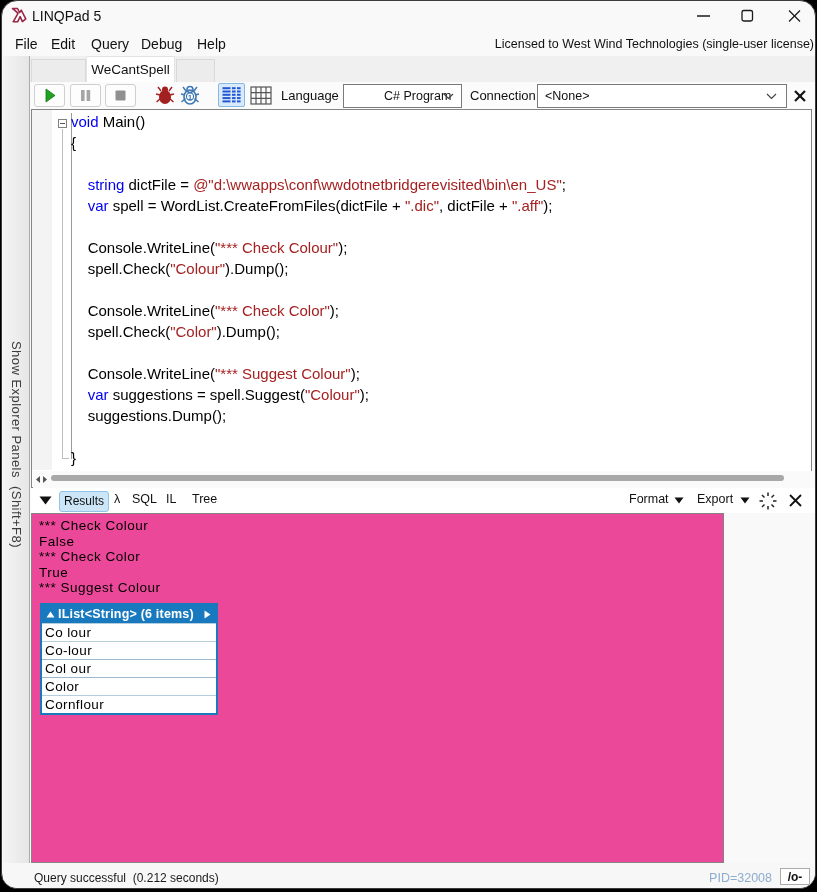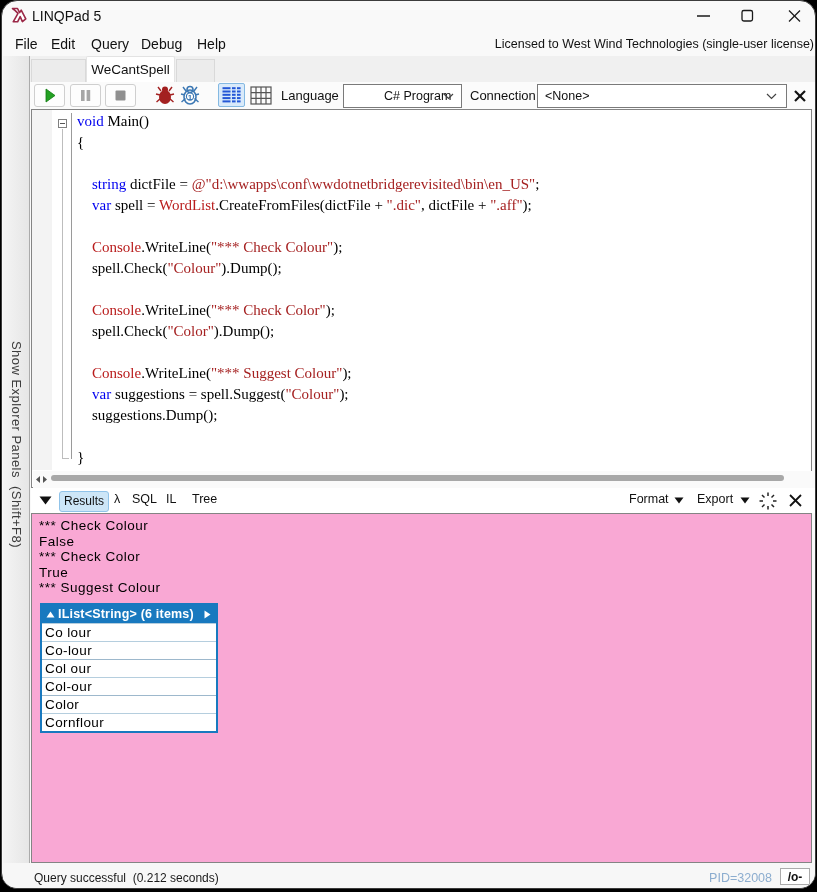--- a/index.html
+++ b/index.html
@@ -24,37 +24,37 @@
 .tbtn { position:absolute; top:2px; width:31px; height:23px; border:1px solid #cfcfcf; border-radius:3px; background:#fdfdfd; }
 .lbl { position:absolute; font-size:13px; color:#111; }
 .combo { position:absolute; top:2px; height:24px; border:1px solid #7a7a7a; background:#fff; font-size:12.5px; color:#111; padding:4px 0 0 7px; }
 
 #sidebar { position:absolute; left:1px; top:55px; width:27px; height:807px;
   background:linear-gradient(to right,#f4f4f4,#e6e6e6); border-right:1px solid #ababab; }
 #sidetext { position:absolute; left:6px; top:285px; writing-mode:vertical-lr; font-size:13px; color:#3c3c3c; letter-spacing:0.45px;}
 
 #editor { position:absolute; left:29px; top:108px; width:781px; height:379px; border:1px solid #848484; background:#fff; }
 #emargin { position:absolute; left:0px; top:0px; width:20px; height:360px; background:#f3f3f3; }
-.cl { position:absolute; left:39px; white-space:pre; font-family:Liberation Serif, serif; font-size:15px; line-height:21px; color:#000;margin-left:6px; }
-.k { color:#0000f0; } .t { color:#b91c1c; } .s { color:#a52121; }
+.cl { position:absolute; left:39px; white-space:pre; font-family:Liberation Sans, sans-serif; font-size:15px; line-height:21px; color:#000; }
+.k { color:#0000f0; } .t { color:#000000; } .s { color:#a52121; }
 #foldbox { position:absolute; left:26px; top:9px; width:9px; height:9px; border:1px solid #808080; background:#fff; }
 #foldbox div { position:absolute; left:1px; top:3px; width:5px; height:1px; background:#555; }
 #bline { position:absolute; left:39px; top:3px; width:1px; height:346px; background:#9a9a9a; }
 #fline { position:absolute; left:30px; top:19px; width:1px; height:330px; background:#bdbdbd; }
 #fline2 { position:absolute; left:30px; top:348px; width:7px; height:1px; background:#bdbdbd; }
 
 #hscroll { position:absolute; left:1px; top:361px; width:779px; height:17px; background:#fafafa; }
 #hthumb { position:absolute; left:18px; top:4px; width:733px; height:6px; background:#a8a8a8; border-radius:3px; }
 
 #reshead { position:absolute; left:29px; top:487px; width:786px; height:25px; background:#fff; }
 .rtab { position:absolute; top:4px; font-size:12.5px; color:#111; }
 #resultspill { position:absolute; left:28px; top:3px; padding:2px 4px 3px 4px; font-size:12px; color:#111;
   background:#cde6f7; border:1px solid #90c3e9; border-radius:3px; }
 
-#results { position:absolute; left:29px; top:512px; width:781px; height:350px; border:1px solid #848484; background:#f9a8d4;text-decoration:underline; }
+#results { position:absolute; left:29px; top:512px; width:693px; height:350px; border:1px solid #848484; background:#ec4899;text-decoration:underline; }
 .rl { position:absolute; left:7px; font-size:13.5px; color:#000; letter-spacing:0.5px; }
 
 #status { position:absolute; left:1px; top:862px; width:813px; height:26px; background:#f7f7f7; }
 </style>
 </head>
 <body>
 <div id="win">
 
 <svg class="abs" style="left:8px;top:6px" width="18" height="18" viewBox="0 0 18 18">
   <path d="M2.5 1.5 L7.5 1.5 L9.6 5.6 L11.2 3.2 L15.8 11.8 L12.4 14.6 L10.2 9.6 L7.6 14.8 L3.2 14.8 L8.0 6.4 L5.2 3.6 Z" fill="#fff" stroke="#9b2847" stroke-width="1.6" stroke-linejoin="round"></path>
@@ -246,21 +246,20 @@
             <path d="M4.5 0.5 L8.5 6.5 L0.5 6.5 Z" fill="#fff"></path>
           </svg>
       IList&lt;String&gt; (6 items)
       <svg style="position:absolute;right:5px;top:5px" width="7" height="9" viewBox="0 0 7 9">
             <path d="M0.5 0.5 L6.5 4.5 L0.5 8.5 Z" fill="#fff"></path>
           </svg>
     </div>
     <div class="trow" style="border-top:1px solid #b5cede;">Co lour</div>
     <div class="trow" style="border-top:1px solid #b5cede;">Co-lour</div>
     <div class="trow" style="border-top:1px solid #9db8cc;">Col our</div>
-    <div class="trow" style="border-top:1px solid #b5cede;">Col-our</div>
     <div class="trow" style="border-top:1px solid #9db8cc;">Color</div>
     <div class="trow" style="border-top:1px solid #b5cede;">Cornflour</div>
   </div>
 </div>
 
 <div id="status">
   <div class="abs" style="left:31px;top:8px;font-size:12px;color:#1a1a1a;">Query successful&nbsp;&nbsp;(0.212 seconds)</div>
   <div class="abs" style="right:44px;top:8px;font-size:12.5px;color:#8cadcf;text-align:right;">PID=32008</div>
   <div class="abs" style="left:777px;top:5px;width:30px;height:17px;border:1px solid #ababab;background:#fff;font-size:12px;font-weight:bold;color:#111;text-align:center;padding-top:1px;">/o-</div>
 </div>

